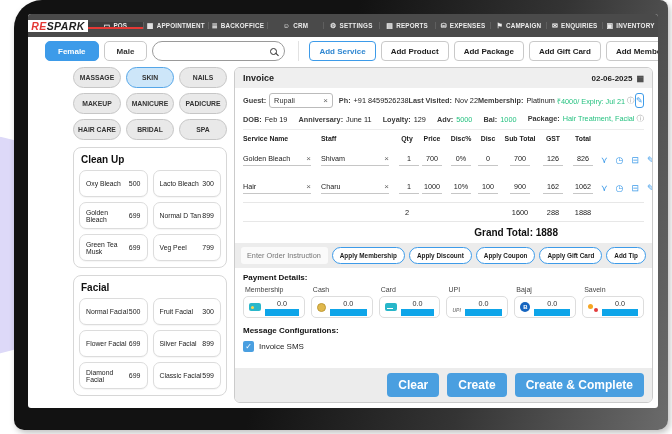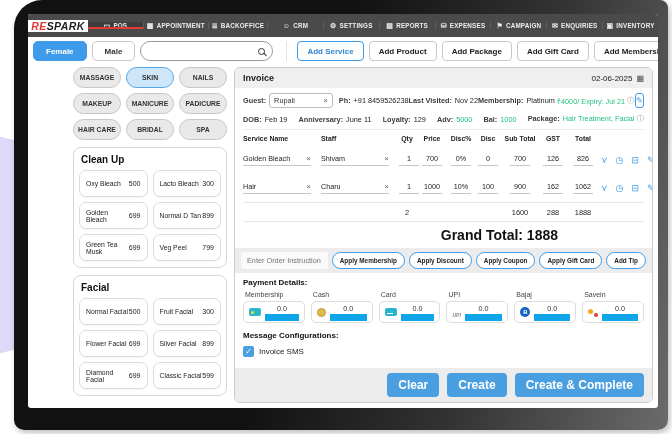--- a/index.html
+++ b/index.html
@@ -29,21 +29,21 @@
     border-right:1px solid #5f5f5f; cursor:pointer; white-space:nowrap; padding:0 3px; position:relative; }
   .tab:last-child { border-right:none; }
   .tab.active { background:#3c3c3c; }
   .tab.active::after { content:""; position:absolute; left:0; right:0; bottom:0; height:2px; background:#e53935; }
   .nicon { font-size:7px; line-height:1; }
 
   
   .toolbar { height:28px; display:flex; align-items:center; padding:0 5px; gap:5px; flex:0 0 auto; }
   .pill-btn { height:20px; padding:0 12px; border-radius:5px; border:1px solid #c9c9c9; background:#fff;
     font-size:8px; font-weight:bold; color:#333; display:flex; align-items:center; cursor:pointer; }
-  .pill-btn.active { background:#3d9be9; border-color:#3d9be9; color:#fff; }
+  .pill-btn.active { background:#3d9be9; border-color:#3d9be9; color:#fff;margin-left:12px; }
   .searchbox { width:150px; height:20px; border:1px solid #9a9a9a; border-radius:11px; background:#fff;
     display:flex; align-items:center; padding:0 7px; }
   .searchbox input { flex:1; border:none; outline:none; font-size:8px; background:transparent; }
   .search-glass { width:7px; height:7px; border:1.3px solid #333; border-radius:50%; position:relative; }
   .search-glass::after { content:""; position:absolute; width:4px; height:1.3px; background:#333;
     bottom:-2px; right:-3px; transform:rotate(45deg); }
   .add-group { display:flex; gap:5px; margin-left:8px; padding-left:10px; border-left:1px solid #e2e2e2; }
   .add-btn { height:20px; padding:0 9px; border-radius:4px; border:1px solid #c9c9c9; background:#fff;
     font-size:8px; font-weight:bold; color:#222; display:flex; align-items:center; cursor:pointer; white-space:nowrap; }
   .add-btn.active { border-color:#3d9be9; color:#2e86d1; }
@@ -65,21 +65,21 @@
     display:flex; align-items:center; justify-content:space-between; cursor:pointer;
     box-shadow:0 1px 1px rgba(0,0,0,.04); }
   .sitem .nm { font-size:6.8px; color:#222; } .sitem .pr { font-size:7px; color:#222; }
 
   
   .invoice { flex:1; border:1px solid #cbcbcb; border-radius:6px; display:flex; flex-direction:column;
     overflow:hidden; min-width:0; }
   .inv-head { height:20px; background:#efefef; display:flex; align-items:center; justify-content:space-between;
     padding:0 8px; flex:0 0 auto; }
   .inv-title { font-size:9px; font-weight:bold; color:#222; }
-  .inv-date { font-size:8px; font-weight:normal; color:#222; display:flex; align-items:center; gap:4px; cursor:pointer; }
+  .inv-date { font-size:8px; font-weight:bold; color:#222; display:flex; align-items:center; gap:4px; cursor:pointer; }
   .cal { font-size:8px; color:#444; }
 
   .guest-area { padding:5px 8px 3px; font-size:7.3px; color:#333; }
   .grow { display:flex; align-items:center; }
   .lb { font-weight:bold; color:#3c3c3c; margin-right:3px; white-space:nowrap; }
   .val { color:#222; white-space:nowrap; }
   .green { color:#27c281; }
   .ginput { border:1px solid #bbb; border-radius:3px; height:15px; width:104px; display:flex;
     align-items:center; padding:0 4px; justify-content:space-between; margin-right:6px; background:#fff; }
   .x { color:#666; font-size:8px; cursor:pointer; line-height:1; }
@@ -98,21 +98,21 @@
   .svc{width:78px} .stf{width:78px} .qty{width:20px;text-align:center} .prc{width:30px;text-align:center}
   .dp{width:28px;text-align:center} .dc{width:26px;text-align:center} .stc{width:38px;text-align:center}
   .gstc{width:28px;text-align:center} .totc{width:32px;text-align:center}
   .ics { flex:1; display:flex; justify-content:flex-end; gap:8px; align-items:center; }
   .trow { font-size:7.2px; color:#222; }
   .uline { display:flex; justify-content:space-between; align-items:center; border-bottom:1px solid #c6c6c6;
     padding-bottom:2px; margin-right:6px; }
   .uv { display:inline-block; min-width:20px; border-bottom:1px solid #c6c6c6; padding-bottom:2px; text-align:center; }
   .ric { color:#3d9be9; font-size:9px; line-height:1; cursor:pointer; }
   .totrow { border-top:1px solid #e7e7e7; border-bottom:1px solid #e7e7e7; height:20px; font-size:7.4px; color:#222; }
-  .grand { text-align:right; font-size:14px; font-weight:bold; color:#111; padding:5px 86px 5px 0; }
+  .grand { text-align:right; font-size:10px; font-weight:bold; color:#111; padding:5px 86px 5px 0; }
 
   
   .instr { background:#ececec; display:flex; align-items:center; gap:4px; padding:4px 6px; flex:0 0 auto; }
   .instr input { flex:1; height:17px; border:none; border-radius:3px; padding:0 6px; font-size:7.3px;
     outline:none; color:#333; background:#fafafa; min-width:0; }
   .apply-btn { height:17px; padding:0 7px; background:#fff; border:1px solid #3d9be9; border-radius:9px;
     font-size:6.4px; font-weight:bold; color:#1c1c1c; white-space:nowrap; cursor:pointer; }
 
   
   .pay { padding:5px 8px 2px; }

